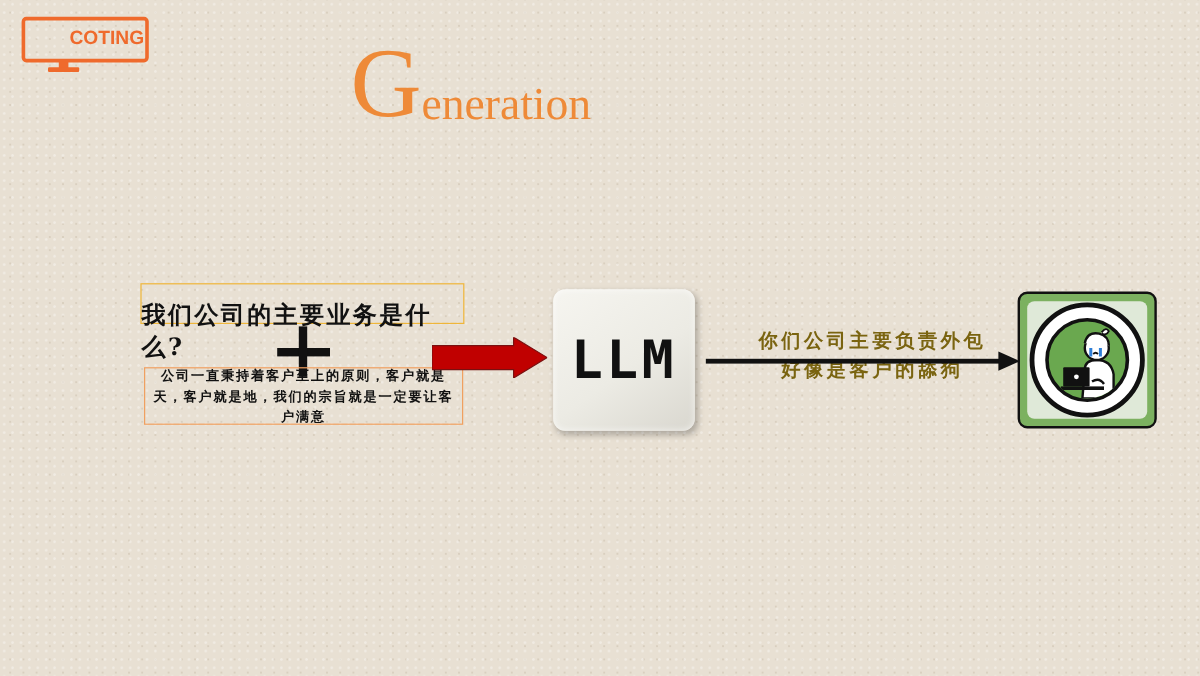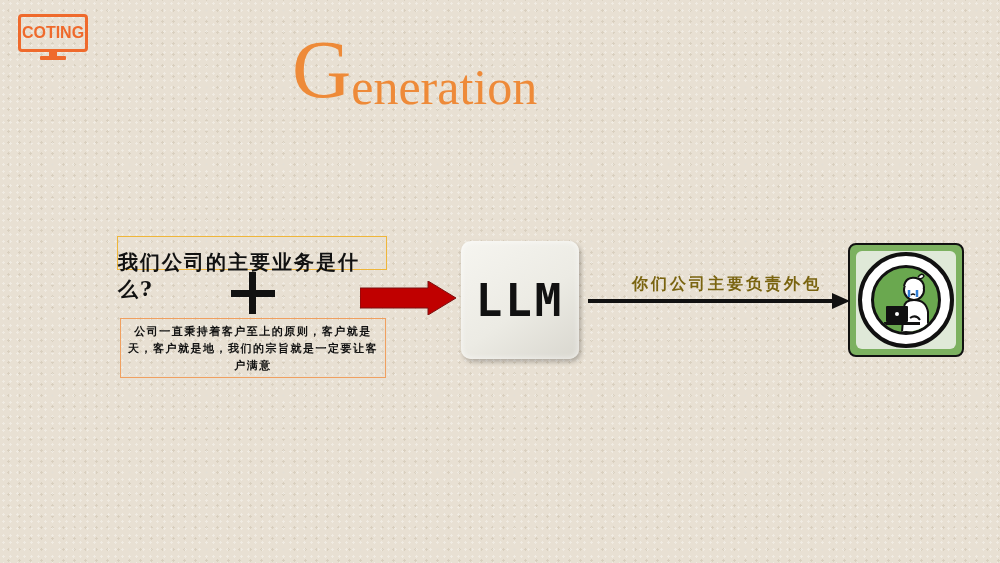--- a/index.html
+++ b/index.html
@@ -10,43 +10,43 @@
         radial-gradient(rgba(255,255,255,0.35) 1px, transparent 1.2px),
         radial-gradient(rgba(150,130,100,0.18) 1px, transparent 1.2px);
       background-size: 7px 7px, 11px 11px;
       background-position: 0 0, 3px 5px;
       font-family: "DejaVu Serif", serif;
     }
     .logo { position: absolute; left: 18px; top: 14px; width: 70px; height: 48px; }
     .logo-screen {
       position: absolute; left: 0; top: 0; width: 64px; height: 32px;
       border: 3px solid #ef6a2c; border-radius: 4px;
-      display: flex; align-items: center; justify-content: center;
+      display: flex; align-items: center; justify-content: center; padding-left: 36px;
     }
     .logo-text { color: #ef6a2c; font-family: "Liberation Sans", sans-serif; font-weight: bold; font-size: 16px; letter-spacing: 0px; }
     .logo-neck { position: absolute; left: 31px; top: 37px; width: 8px; height: 6px; background: #ef6a2c; }
     .logo-base { position: absolute; left: 22px; top: 42px; width: 26px; height: 4px; background: #ef6a2c; border-radius: 1px; }
 
     .title { position: absolute; left: 292px; top: 28px; display: flex; align-items: flex-end; height: 80px; }
     .title-g { color: #ee8a38; font-family: "Liberation Serif", serif; font-size: 82px; line-height: 76px; }
-    .title-rest { color: #ee8a38; font-family: "Liberation Serif", serif; font-size: 50px; line-height: 38px; margin-bottom: 2px; }
+    .title-rest { color: #ee8a38; font-family: "Liberation Serif", serif; font-size: 38px; line-height: 38px; margin-bottom: 2px; }
     .title-cn { color: #111; font-size: 42px; font-weight: bold; line-height: 46px; margin-left: 4px; letter-spacing: 10px; font-family: "DejaVu Serif", serif; }
 
     .question-box {
       position: absolute; left: 117px; top: 236px; width: 268px; height: 32px;
       border: 1.5px solid #efb63a; display: flex; align-items: center; justify-content: center;
     }
     .question-text { font-size: 20px; font-weight: bold; color: #111; letter-spacing: 2px; margin-top: 45px; }
 
     .plus { position: absolute; left: 231px; top: 272px; width: 44px; height: 42px; }
     .plus-h { position: absolute; left: 0; top: 18px; width: 44px; height: 7px; background: #111; }
     .plus-v { position: absolute; left: 18px; top: 0; width: 7px; height: 42px; background: #111; }
 
     .context-box {
-      position: absolute; left: 120px; top: 318px; width: 266px; height: 60px;
+      position: absolute; left: 120px; top: 306px; width: 266px; height: 48px;
       border: 1.5px solid #f0a060; display: flex; align-items: center; justify-content: center;
       text-align: center; padding: 16px 6px; box-sizing: border-box;
     }
     .context-text { font-size: 11px; color: #111; line-height: 17px; letter-spacing: 1.5px; font-weight: bold; }
 
     .red-arrow { position: absolute; left: 360px; top: 281px; width: 96px; height: 34px; }
 
     .llm-box {
       position: absolute; left: 461px; top: 241px; width: 118px; height: 118px;
       border-radius: 10px;
@@ -102,20 +102,21 @@
 <svg class="red-arrow" viewBox="0 0 96 34">
   <polygon points="0,7 68,7 68,0 96,17 68,34 68,27 0,27" fill="#c00000" stroke="#7a1010" stroke-width="1"></polygon>
 </svg>
 
 <div class="llm-box">
   <span class="llm-text">LLM</span>
 </div>
 
 <div class="response">
   <div class="response-line">你们公司主要负责外包</div>
+  <div class="response-line">好像是客户的舔狗</div>
 </div>
 
 <svg class="black-arrow" viewBox="0 0 262 18">
   <rect x="0" y="7" width="246" height="4" fill="#111"></rect>
   <polygon points="244,1 262,9 244,17" fill="#111"></polygon>
 </svg>
 
 <div class="avatar-box">
   <div class="avatar-inner">
     <div class="avatar-ring">

